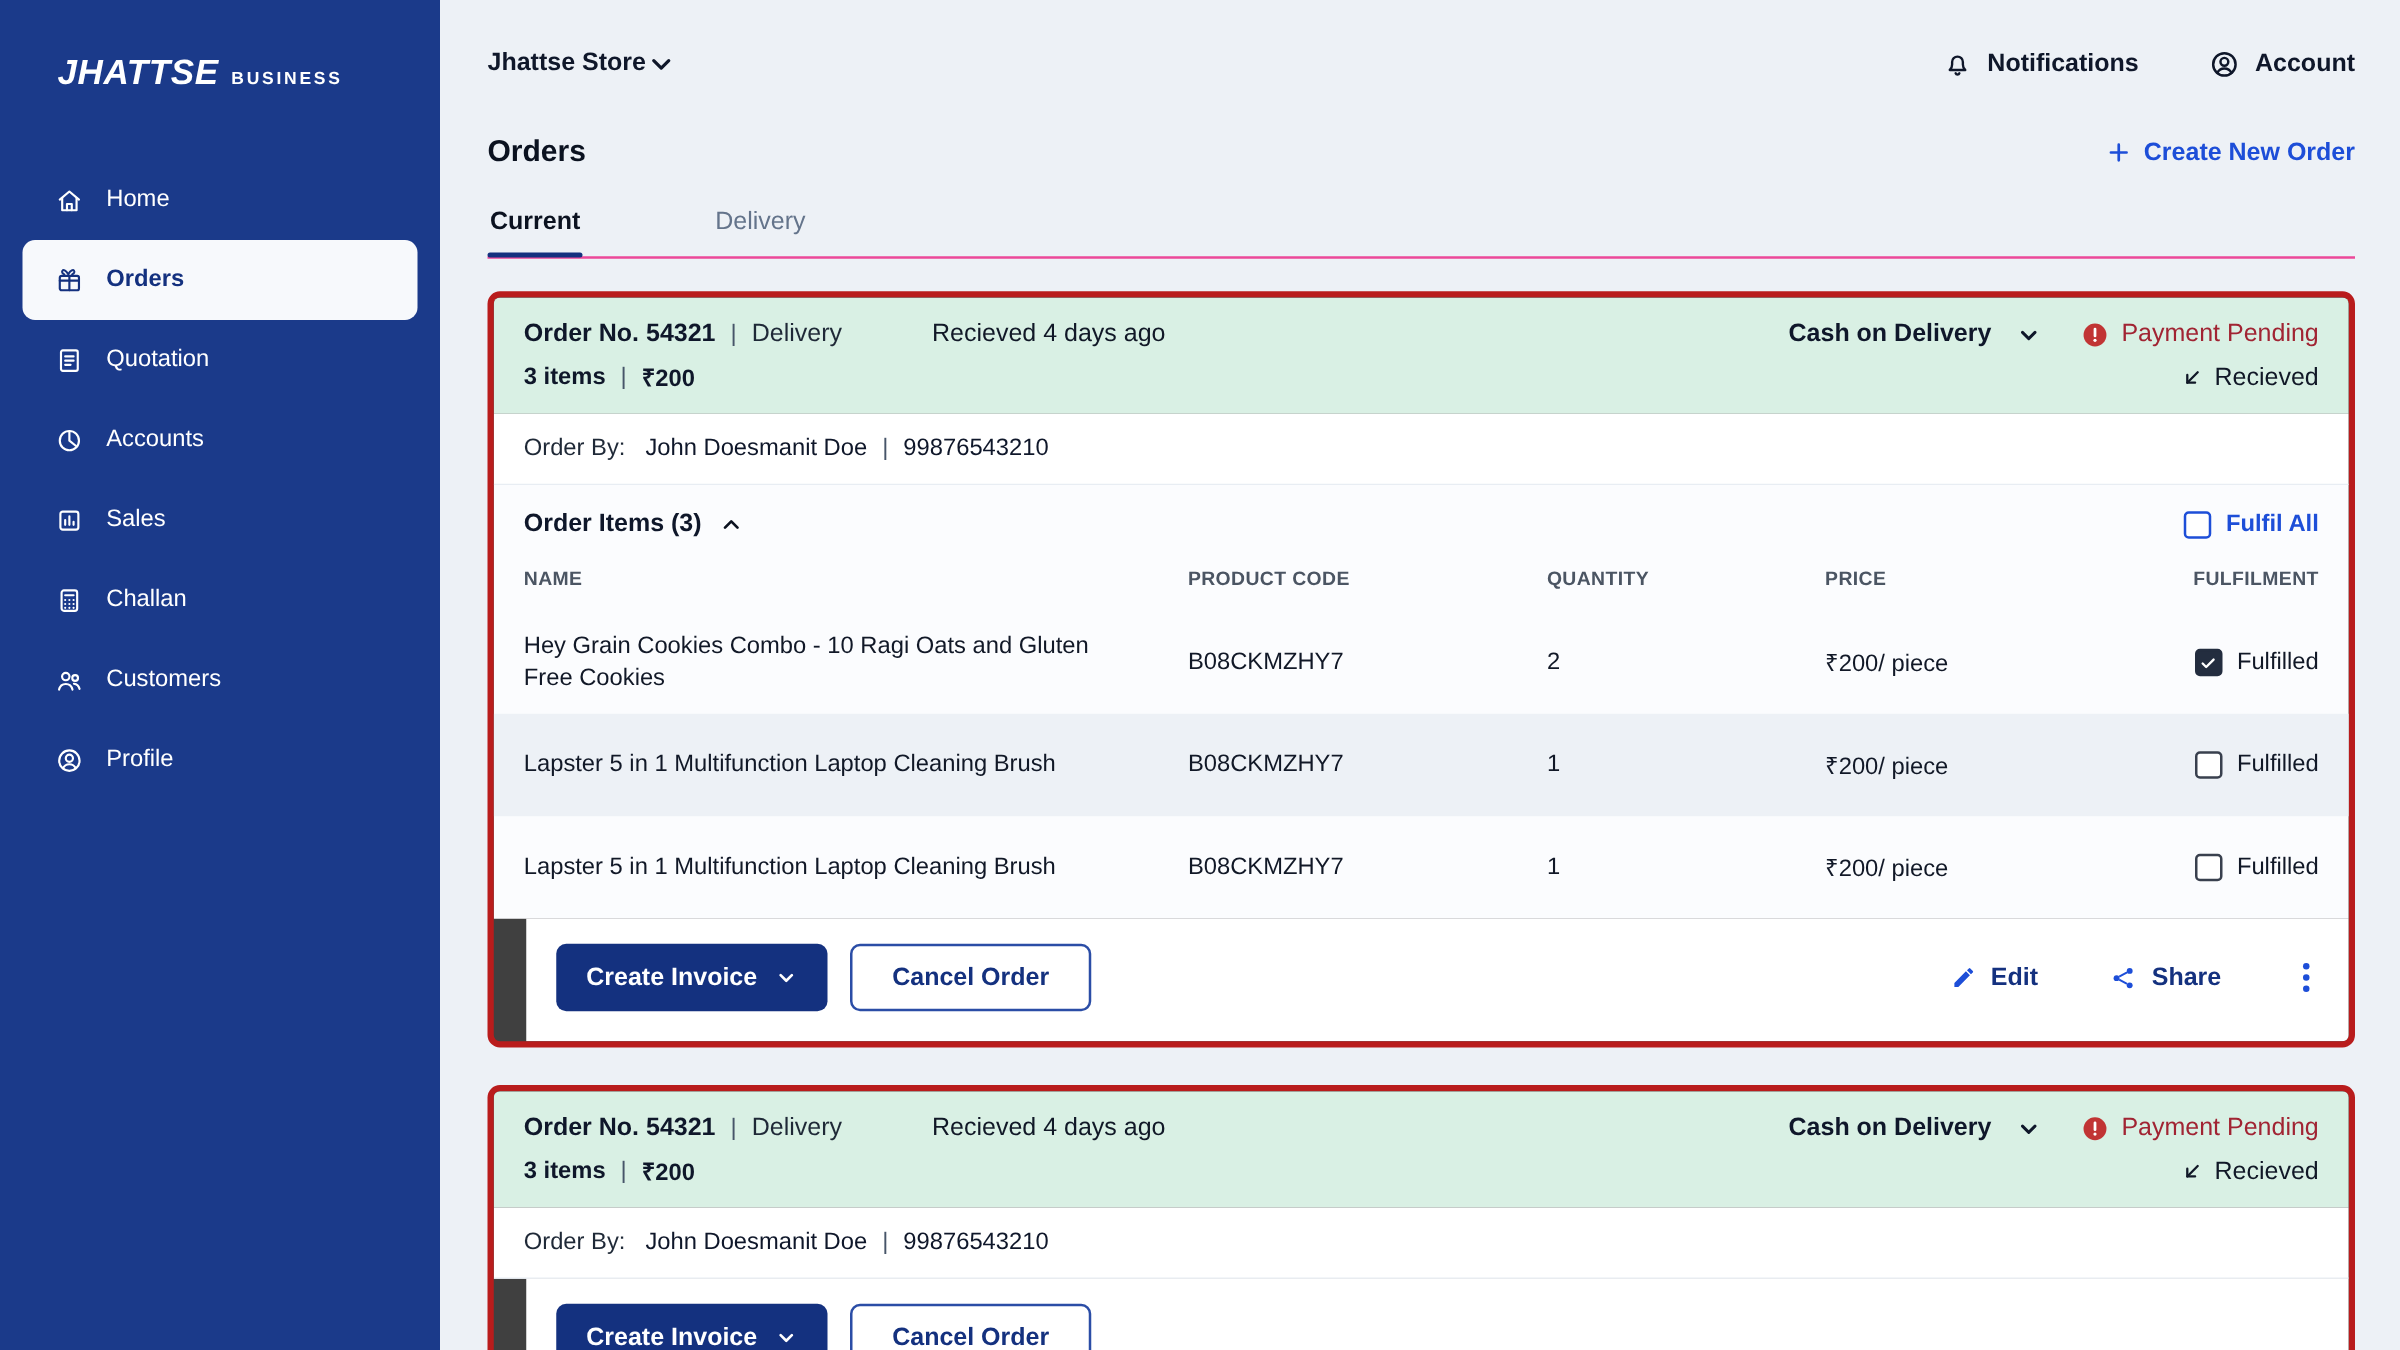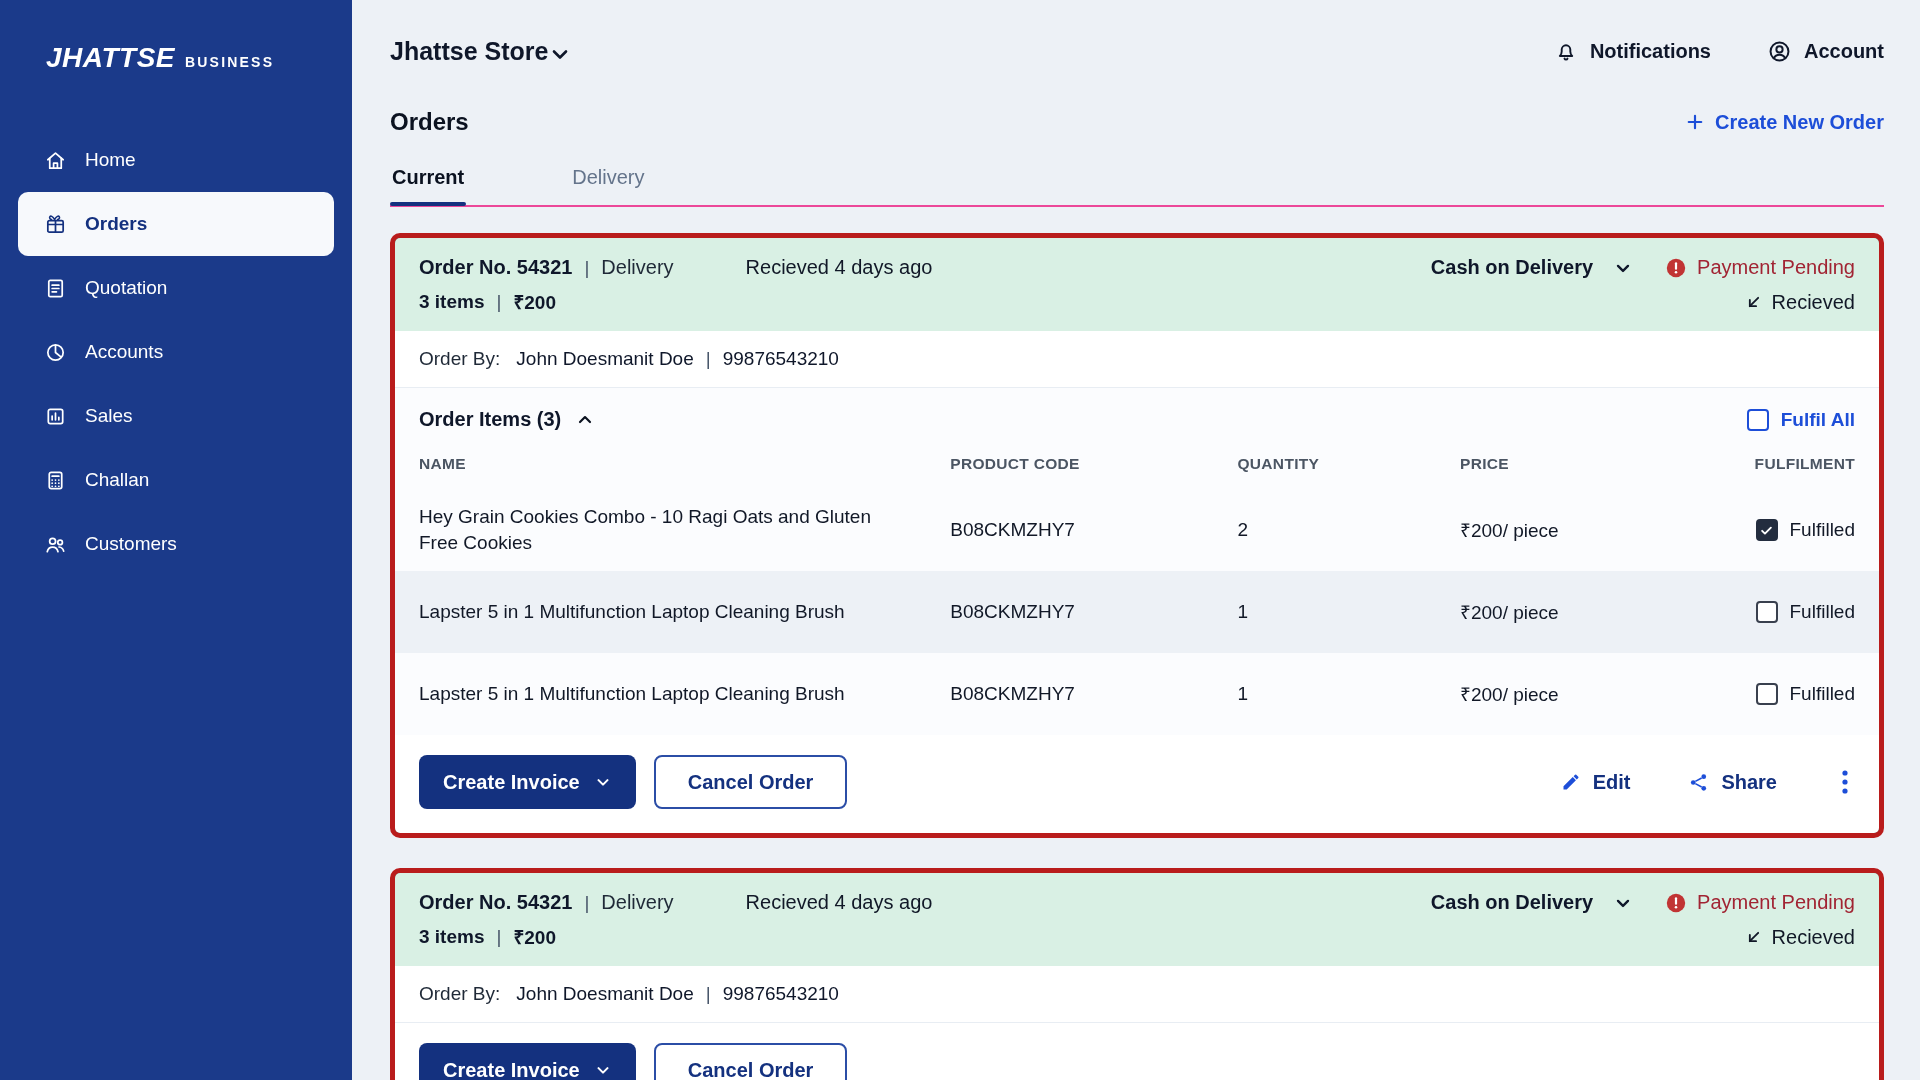--- a/index.html
+++ b/index.html
@@ -20,21 +20,21 @@
   .logo-suffix { font-size:14px; font-weight:700; letter-spacing:2.2px; }
   .nav { margin-top:54px; display:flex; flex-direction:column; }
   .nav-item { display:flex; align-items:center; gap:18px; height:64px; margin:0 18px; padding:0 26px;
     border-radius:10px; font-size:19px; font-weight:500; cursor:pointer; color:#fff; }
   .nav-item.active { background:#f7f9fc; color:#14317f; font-weight:600; }
   .nav-item .icon svg { width:23px; height:23px; }
 
   
   .main { flex:1; display:flex; flex-direction:column; min-width:0; }
   .topbar { height:102px; min-height:102px; display:flex; align-items:center; padding:0 36px 0 38px; }
-  .store { display:flex; align-items:flex-end; font-size:25px; font-weight:700; cursor:pointer; }
+  .store { display:flex; align-items:flex-start; font-size:20px; font-weight:700; cursor:pointer; }
   .topbar-right { margin-left:auto; display:flex; align-items:center; gap:56px; }
   .topbar-btn { display:flex; align-items:center; gap:12px; font-size:20px; font-weight:600; cursor:pointer; }
 
   .content { padding:0 36px 0 38px; }
   .page-head { display:flex; align-items:center; margin-top:6px; }
   .page-title { font-size:24px; font-weight:700; color:#0b1220; }
   .create-order { margin-left:auto; display:flex; align-items:center; gap:10px; color:#1d4ed8; font-size:20px; font-weight:600; cursor:pointer; }
 
   .tabs { display:flex; gap:104px; margin-top:30px; border-bottom:2px solid #ec4899; }
   .tab { font-size:20px; padding:0 2px 16px; color:#64748b; cursor:pointer; position:relative; }
@@ -77,21 +77,21 @@
   .cell-fulfil { display:flex; align-items:center; justify-content:flex-end; gap:12px; }
 
   .checkbox { width:22px; height:22px; border:2px solid #39404e; border-radius:4px; background:#fff;
     display:inline-flex; align-items:center; justify-content:center; cursor:pointer; flex:none; }
   .checkbox svg { visibility:hidden; }
   .checkbox.checked { background:#232d3f; border-color:#232d3f; }
   .checkbox.checked svg { visibility:visible; }
   .checkbox.blue { border-color:#1d4ed8; }
   .fulfilled-label { font-size:19px; color:#111827; }
 
-  .card-foot { display:flex; align-items:center; padding:20px 24px 24px; background:#fff; }
+  .card-foot { display:flex; align-items:center; padding:20px 24px 24px; background:#fff;margin-left:26px; }
   .btn-primary { display:inline-flex; align-items:center; gap:14px; background:#14317f; color:#fff;
     font-size:20px; font-weight:700; height:54px; padding:0 24px; border-radius:8px; border:none;
     cursor:pointer; font-family:inherit; }
   .btn-outline { margin-left:18px; background:#fff; color:#14317f; border:2px solid #2b4da6;
     font-size:20px; font-weight:700; height:54px; padding:0 32px; border-radius:8px; cursor:pointer; font-family:inherit; }
   .foot-actions { margin-left:auto; display:flex; align-items:center; gap:58px; }
   .action { display:flex; align-items:center; gap:12px; color:#14317f; font-size:20px; font-weight:700; cursor:pointer; }
   .kebab { cursor:pointer; padding:0 6px; }
 </style>
 </head>
@@ -163,20 +163,30 @@
     <div class="nav-item">
       <span class="icon">
         <svg viewBox="0 0 24 24" fill="none" stroke="currentColor" stroke-width="1.8" stroke-linecap="round" stroke-linejoin="round">
             <circle cx="9" cy="8.6" r="3.1"></circle>
             <path d="M3.4 19.5c.7-3.1 2.9-4.7 5.6-4.7s4.9 1.6 5.6 4.7"></path>
             <circle cx="16.8" cy="9.8" r="2.4"></circle>
             <path d="M15.8 14.6c2.3.3 4 1.7 4.7 4.3"></path>
           </svg>
       </span>
       <span>Customers</span>
+    </div>
+    <div class="nav-item">
+      <span class="icon">
+        <svg viewBox="0 0 24 24" fill="none" stroke="currentColor" stroke-width="1.8" stroke-linecap="round" stroke-linejoin="round">
+            <circle cx="12" cy="12" r="8.5"></circle>
+            <circle cx="12" cy="10" r="3"></circle>
+            <path d="M6.6 18.4c1.2-2.4 3.2-3.4 5.4-3.4s4.2 1 5.4 3.4"></path>
+          </svg>
+      </span>
+      <span>Profile</span>
     </div>
   </nav>
 </aside>
 
 <main class="main">
 
   <div class="topbar">
     <div class="store">
       <span>Jhattse Store</span>
       <span>

